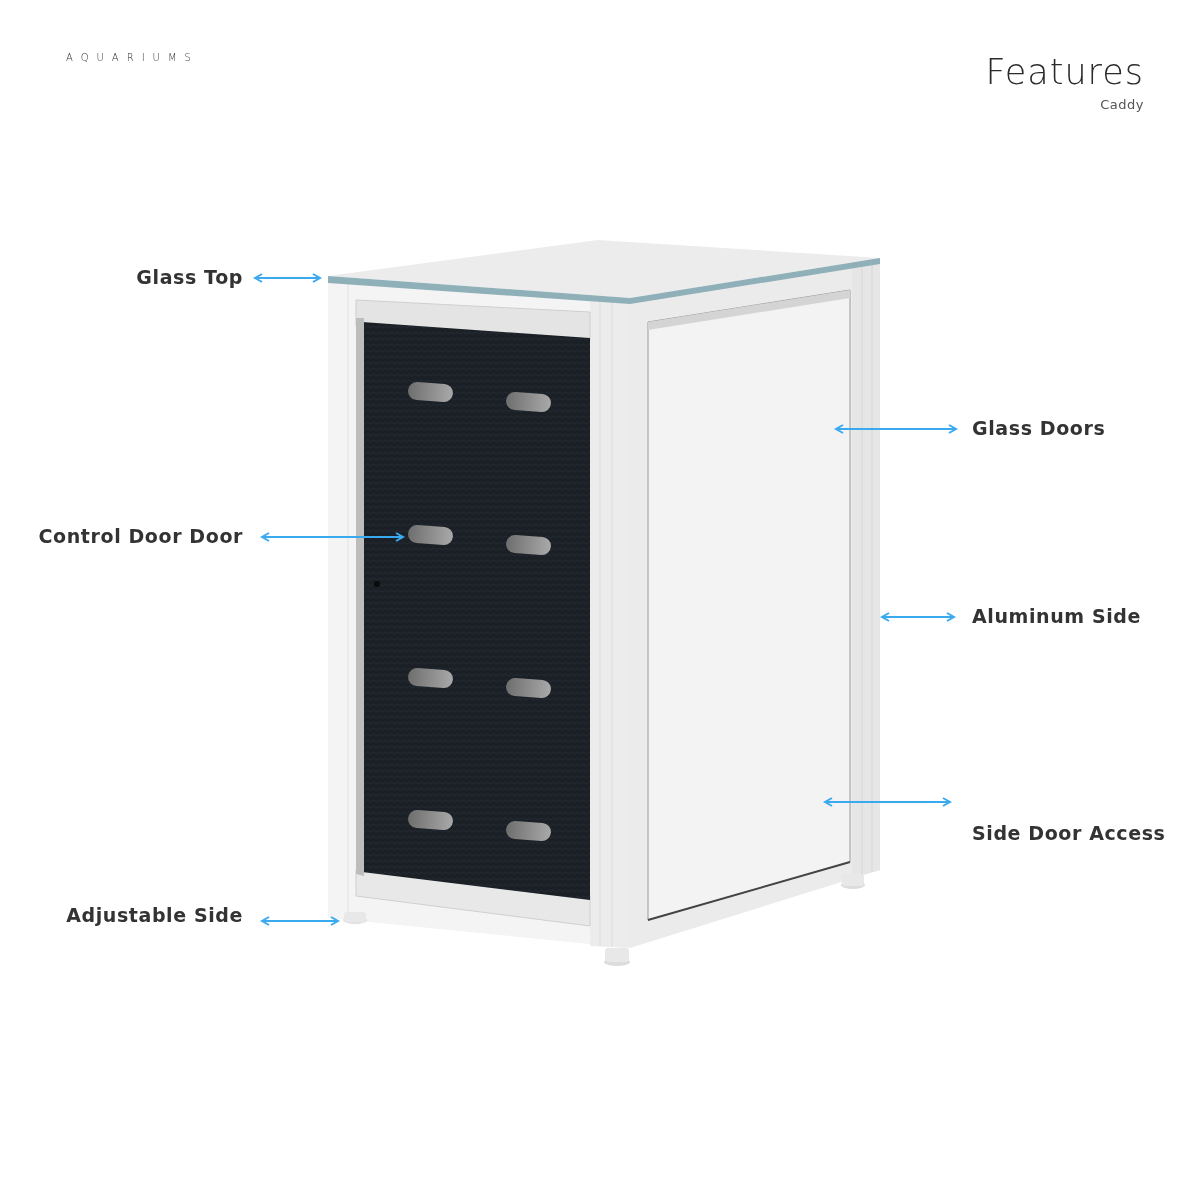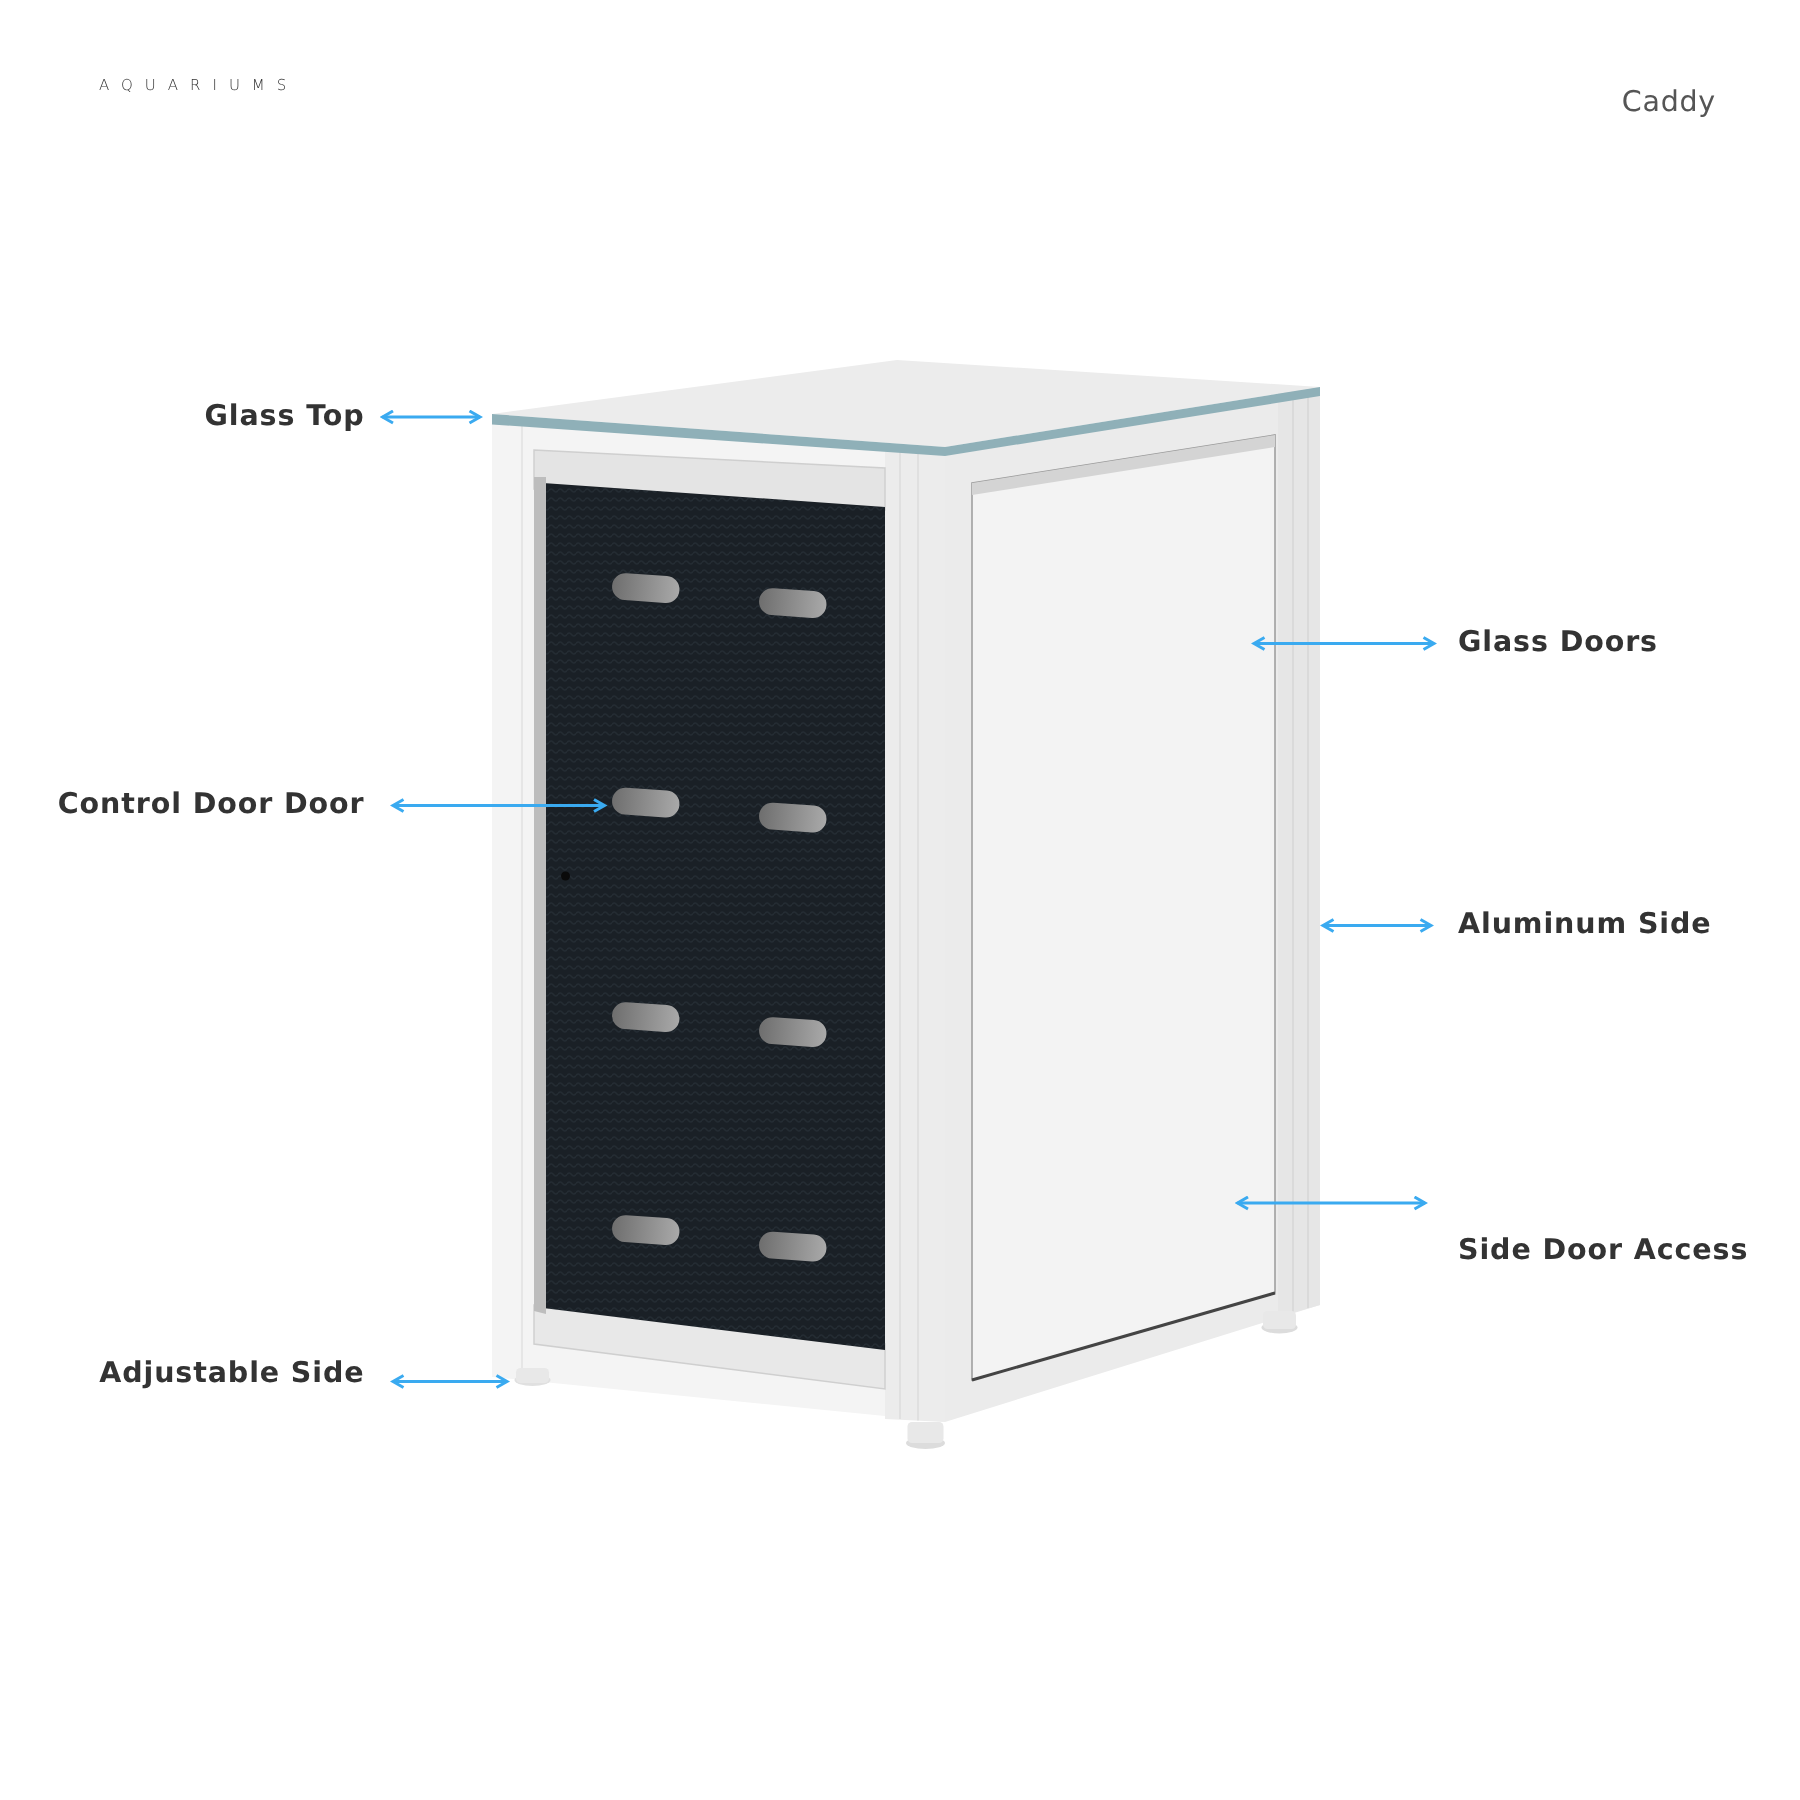--- a/index.html
+++ b/index.html
@@ -5,33 +5,34 @@
   html, body { margin: 0; padding: 0; background: #ffffff; }
   body { width: 1200px; height: 1200px; position: relative; overflow: hidden;
          font-family: "DejaVu Sans", "Liberation Sans", sans-serif; color: #2b2b2b; }
   .logo { position: absolute; left: 56px; top: 50px; width: 170px; }
   .logo-word { font-family: "DejaVu Sans", sans-serif; font-weight: bold; font-size: 58px;
                letter-spacing: -2px; color: #0c0c0c; line-height: 56px; display: block; }
   .logo-sub { display: block; font-size: 10px; letter-spacing: 8px; color: #333; margin-top: 2px;
               padding-left: 10px; font-weight: 300; }
   .title-block { position: absolute; right: 56px; top: 52px; text-align: right; }
   .title { font-size: 35px; font-weight: 300; color: #2a2a2a; letter-spacing: 1px; display: block; line-height: 40px; }
-  .subtitle { font-size: 19px; color: #555; letter-spacing: 0.5px; display: block; margin-top: 5px; }
+  .subtitle { font-size: 13px; color: #555; letter-spacing: 0.5px; display: block; margin-top: 5px; }
   .scene { position: absolute; left: 0; top: 0; width: 1200px; height: 1200px; }
   .label { position: absolute; font-size: 19px; color: #333; letter-spacing: 0.6px; font-weight: 700; white-space: nowrap; }
   .label.left { text-align: right; }
 </style>
 </head>
 <body>
 
 <div class="logo">
   <span class="logo-sub">AQUARIUMS</span>
 </div>
 
 <div class="title-block">
+  <span class="title">Features</span>
   <span class="subtitle">Caddy</span>
 </div>
 
 <svg class="scene" viewBox="0 0 1200 1200" xmlns="http://www.w3.org/2000/svg">
   <defs>
     <pattern id="texture" width="6" height="6" patternUnits="userSpaceOnUse">
       <rect width="6" height="6" fill="#1a2026"></rect>
       <path d="M0 3 Q1.5 1 3 3 T6 3" stroke="#242c33" stroke-width="1" fill="none"></path>
     </pattern>
     <linearGradient id="slot" x1="0" x2="1" y1="0" y2="0">

